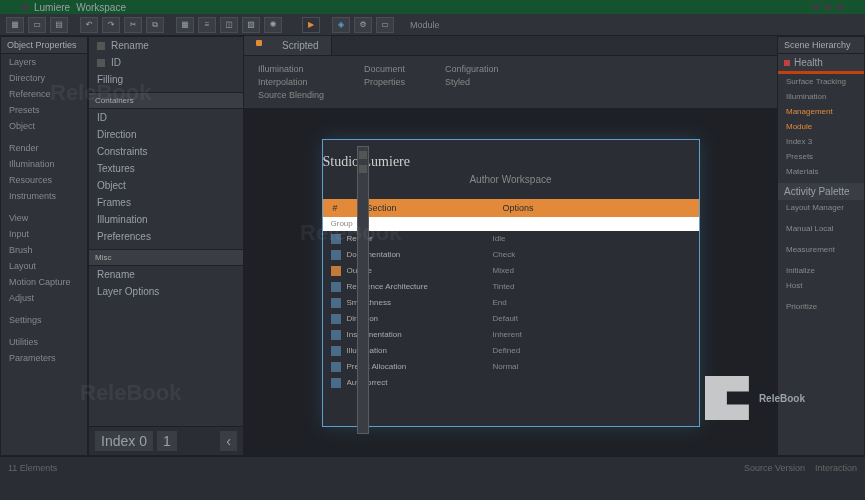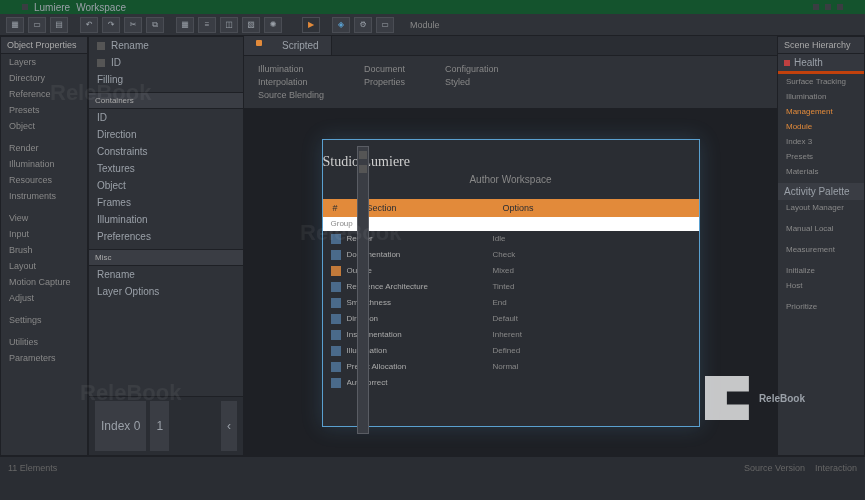--- a/index.html
+++ b/index.html
@@ -18,21 +18,21 @@
 .phead{background:#34373e;padding:3px 6px;font-size:9px;color:#aaa;border-bottom:1px solid #1e2025;white-space:nowrap;overflow:hidden}
 .leftcol{width:88px;display:flex;flex-direction:column}
 .leftcol .panel{flex:1}
 .litem{padding:3px 8px;font-size:9px;color:#888;white-space:nowrap;overflow:hidden}
 .midcol{width:156px;display:flex;flex-direction:column}
 .midcol .panel{height:100%}
 .mitem{padding:3px 8px;font-size:9px;color:#999;display:flex;align-items:center;gap:6px;white-space:nowrap;overflow:hidden}
 .mitem .ic{width:8px;height:8px;background:#555;flex-shrink:0}
 .msubhead{background:#3a3d44;padding:3px 6px;font-size:8px;color:#aaa;margin-top:4px;border-top:1px solid #1e2025;border-bottom:1px solid #1e2025}
 .mfooter{margin-top:auto;padding:4px 6px;display:flex;gap:4px;border-top:1px solid #1e2025;background:#2a2d33}
-.mftab{padding:18px 6px;background:#3a3d44;font-size:12px}
+.mftab{padding:2px 6px;background:#3a3d44;font-size:14px}
 .centercol{flex:1;display:flex;flex-direction:column}
 .ctabs{display:flex;background:#2a2d33;border-bottom:1px solid #1e2025}
 .ctab{padding:4px 12px;background:#34373e;font-size:9px;color:#aaa;border-right:1px solid #1e2025;display:flex;align-items:flex-start;gap:20px}
 .ctab .dot{width:6px;height:6px;background:#e28a3a;border-radius:1px}
 .cinfobar{display:flex;gap:40px;padding:8px 14px;background:#2f3238;border-bottom:1px solid #1e2025}
 .cinfo{display:flex;flex-direction:column;gap:3px}
 .cinfo span{font-size:9px;color:#888}
 .viewport{flex:1;background:#1e2025;display:flex;align-items:center;justify-content:center;position:relative}
 .dialog{width:378px;height:288px;background:#2a2d33;border:1px solid #5aa0d0;box-shadow:0 0 20px rgba(90,160,208,0.2);display:flex;flex-direction:column}
 .dlgtitle{padding:14px 0 4px;font-size:14px;color:#d0d0d0;font-family:Georgia,serif}

